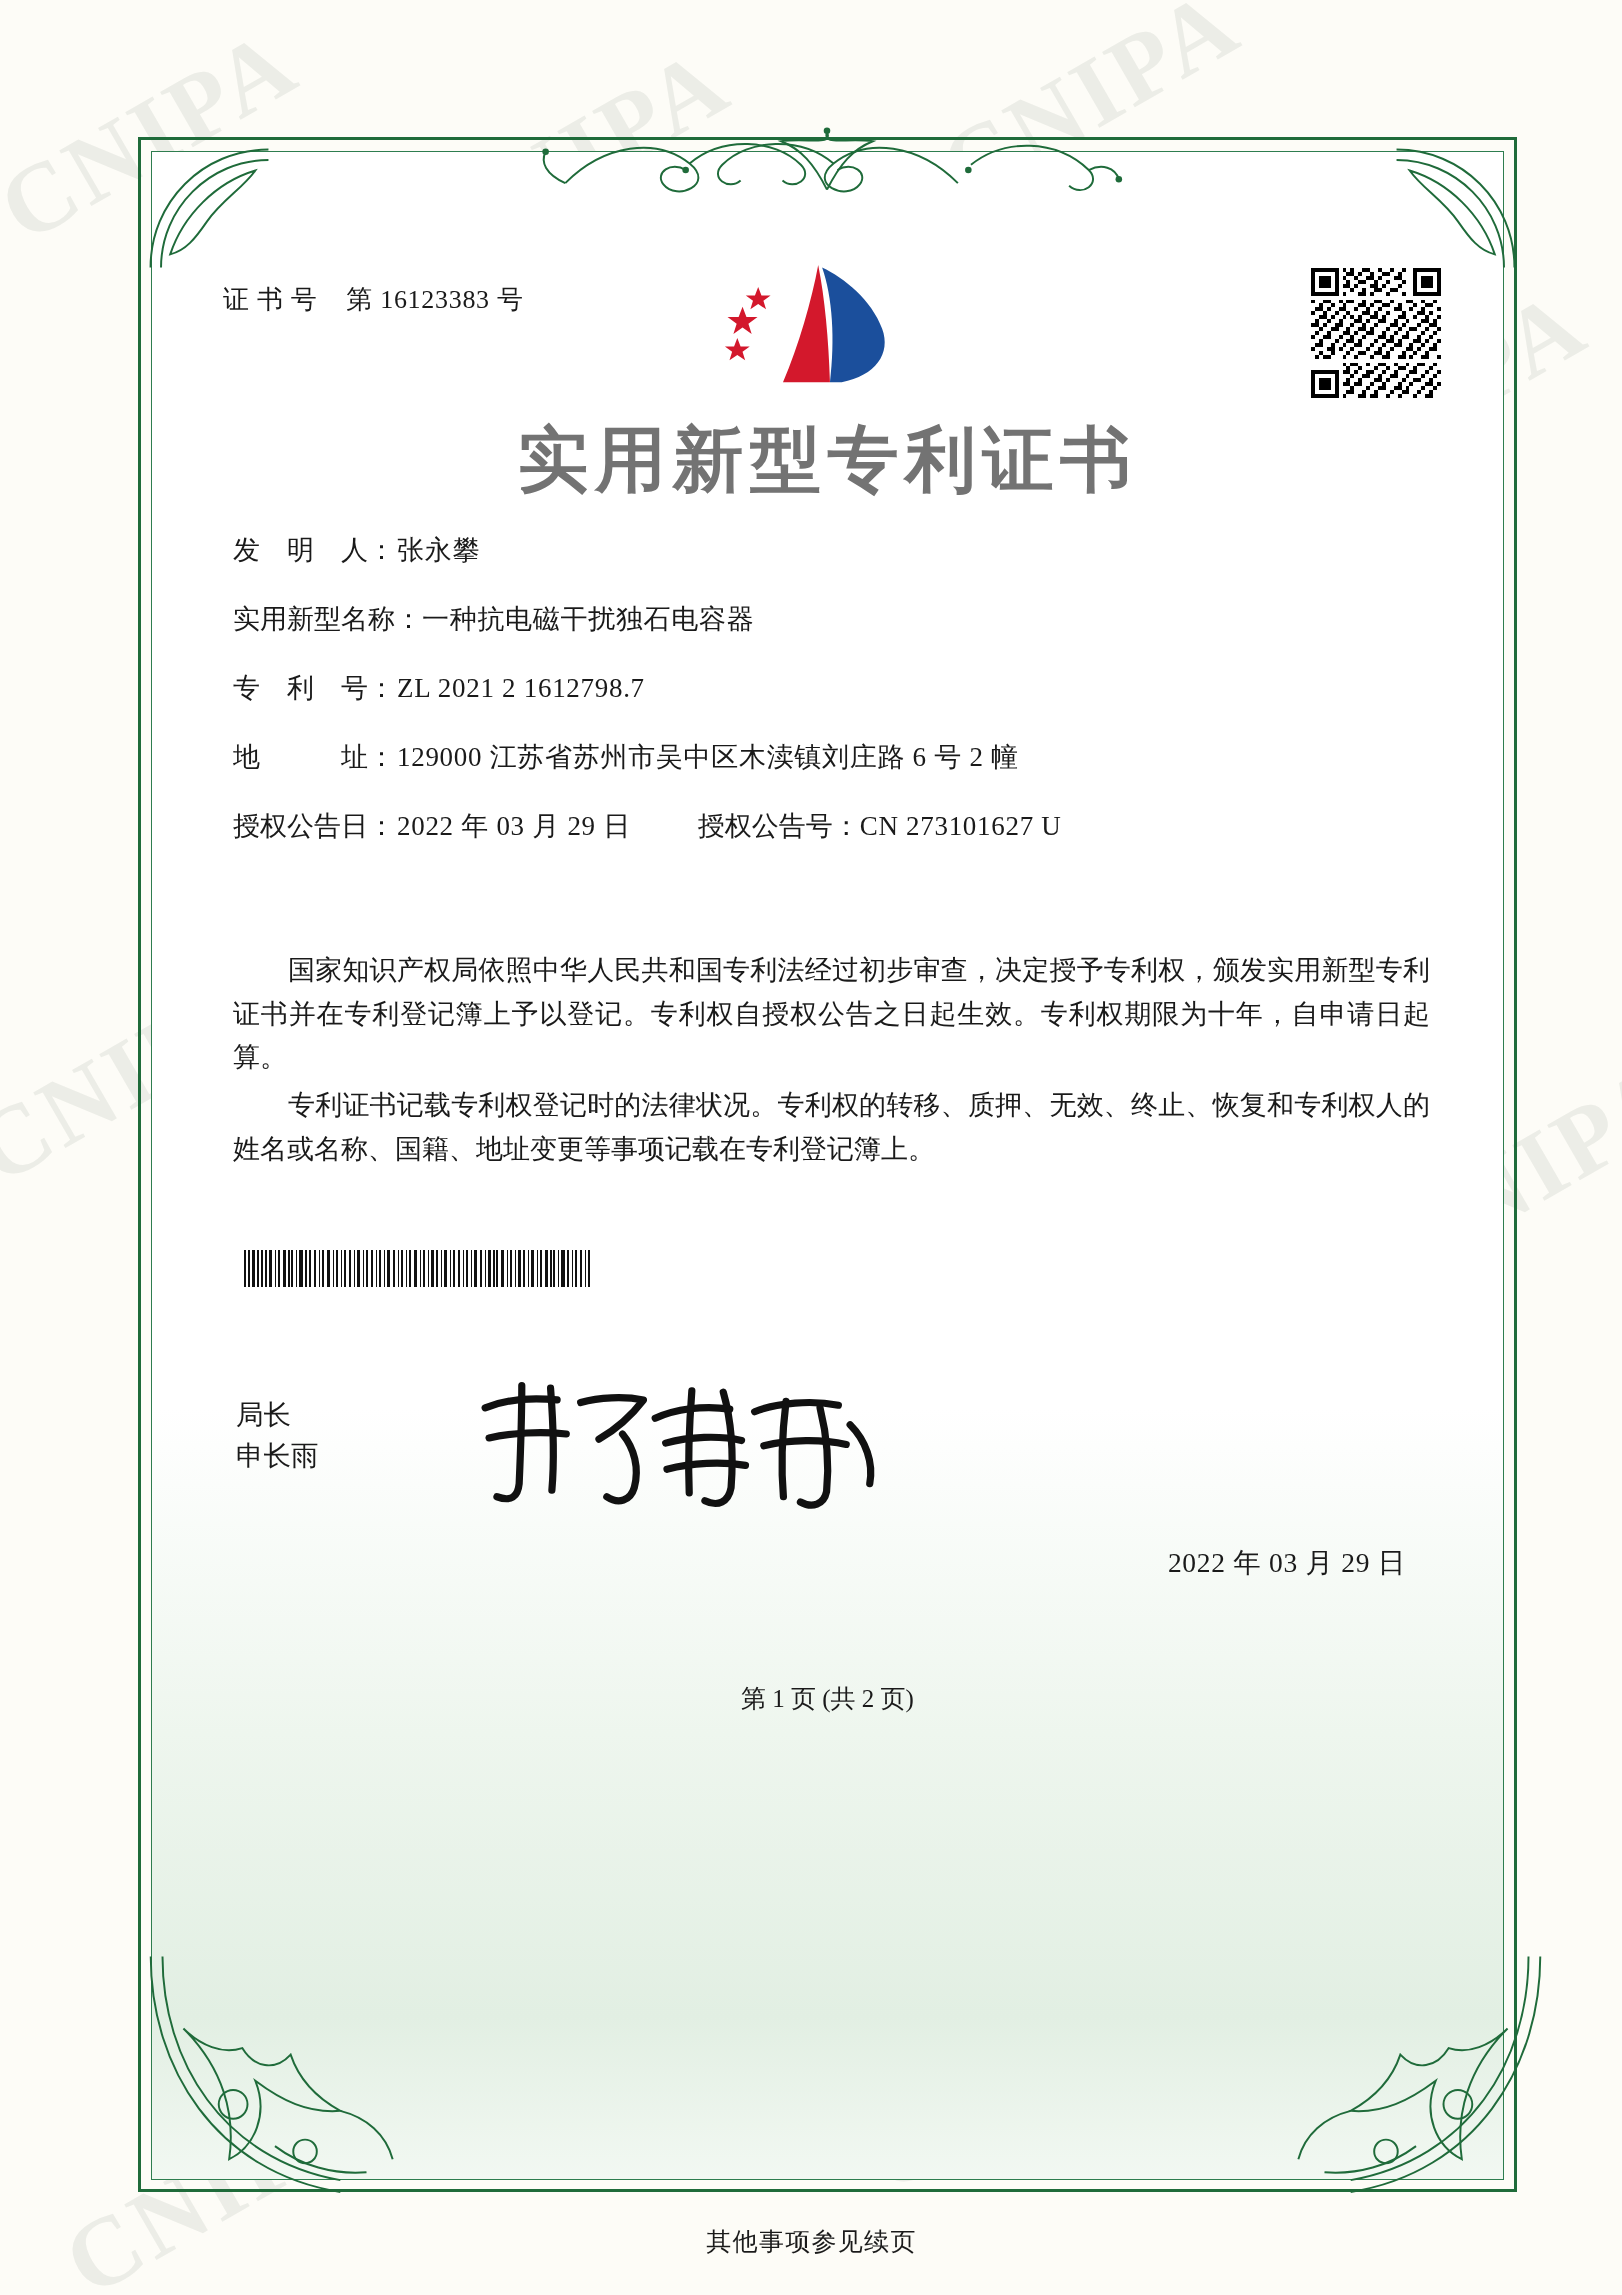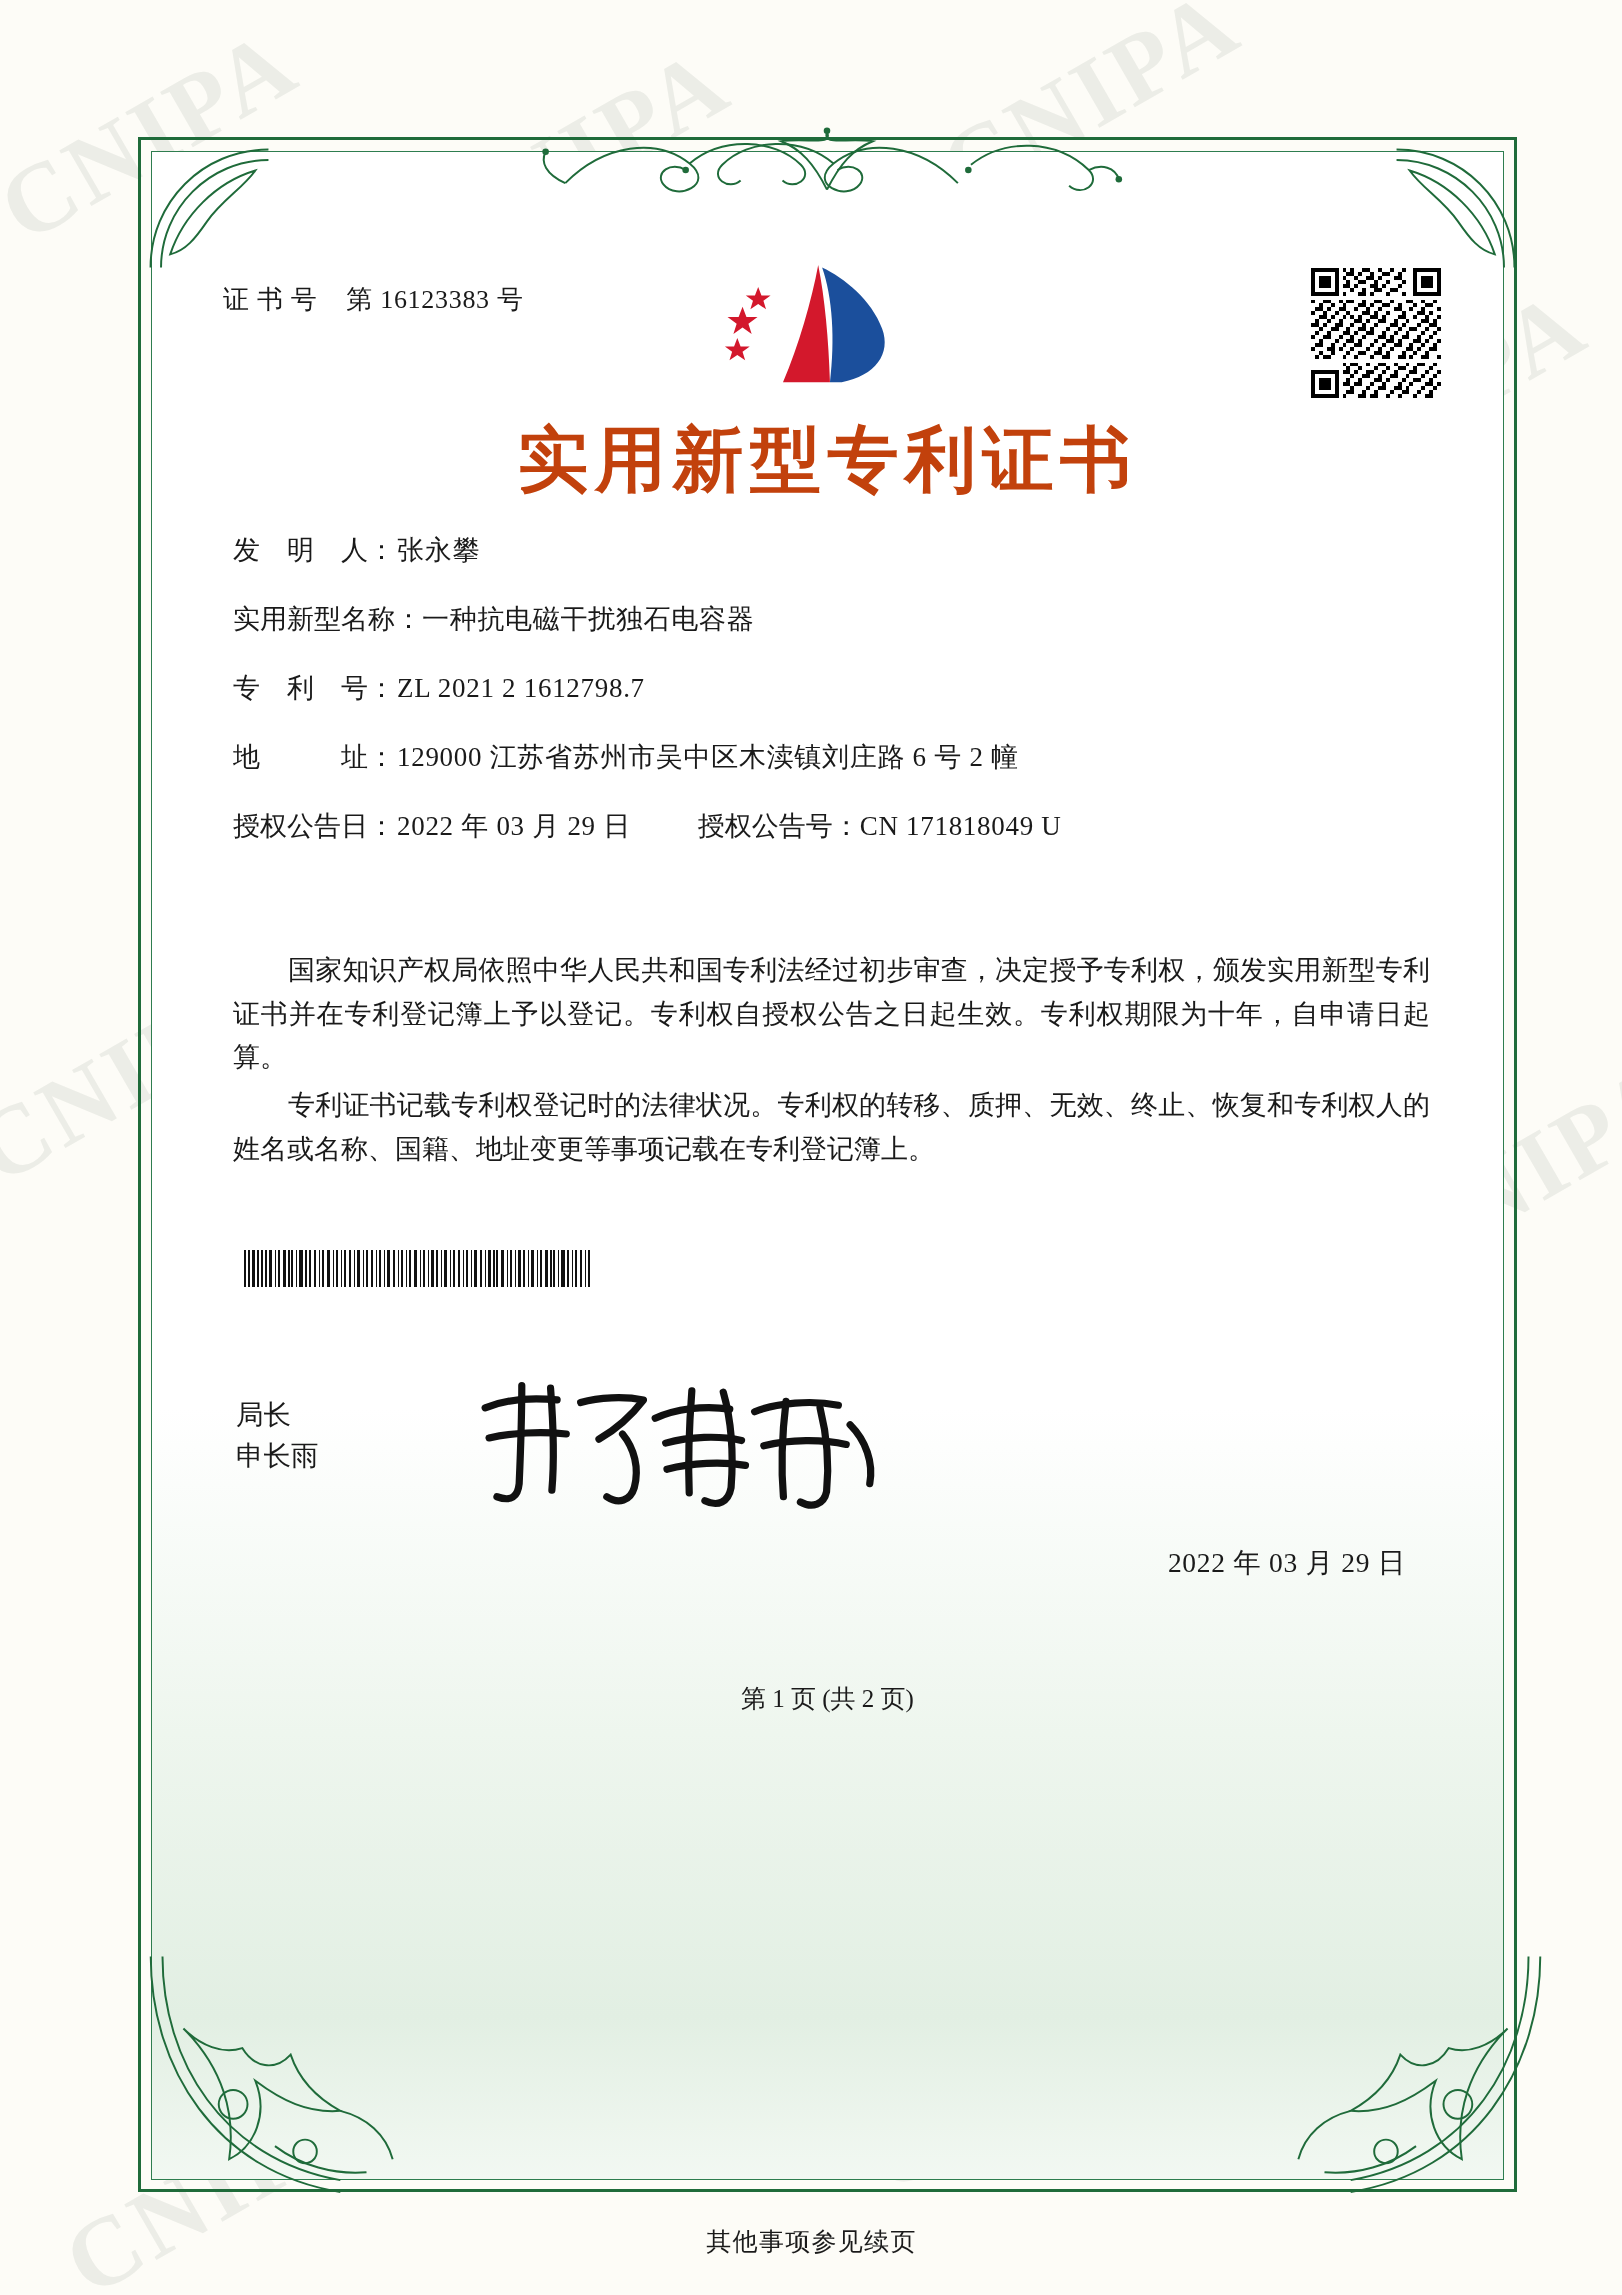--- a/index.html
+++ b/index.html
@@ -116,21 +116,21 @@
   }
 
   .title {
     position: absolute;
     left: 0; right: 0;
     top: 262px;
     text-align: center;
     font-size: 71px;
     font-weight: 700;
     letter-spacing: 6.5px;
-    color: #c2410c;
+    color: #737373;
     font-family: "Liberation Serif", "DejaVu Serif", serif;
   }
 
   .fields {
     position: absolute;
     left: 82px;
     top: 386px;
     width: 1197px;
   }
   .field-row {
@@ -598,21 +598,21 @@
         <span class="flabel">实用新型名称：</span><span class="fvalue">一种抗电磁干扰独石电容器</span>
       </div>
       <div class="field-row">
         <span class="flabel">专　利　号：</span><span class="fvalue">ZL 2021 2 1612798.7</span>
       </div>
       <div class="field-row">
         <span class="flabel">地　　　址：</span><span class="fvalue">129000 江苏省苏州市吴中区木渎镇刘庄路 6 号 2 幢</span>
       </div>
       <div class="field-row dual">
         <span class="flabel">授权公告日：</span><span class="fvalue">2022 年 03 月 29 日</span>
-        <span class="second-label">授权公告号：</span><span class="fvalue">CN 171818049 U</span>
+        <span class="second-label">授权公告号：</span><span class="fvalue">CN 273101627 U</span>
       </div>
     </div>
 
     <div class="paras">
       <p>国家知识产权局依照中华人民共和国专利法经过初步审查，决定授予专利权，颁发实用新型专利证书并在专利登记簿上予以登记。专利权自授权公告之日起生效。专利权期限为十年，自申请日起算。</p>
       <p>专利证书记载专利权登记时的法律状况。专利权的转移、质押、无效、终止、恢复和专利权人的姓名或名称、国籍、地址变更等事项记载在专利登记簿上。</p>
     </div>
 
     <svg class="barcode" viewBox="0 0 600 56" preserveAspectRatio="none" shape-rendering="crispEdges">
       <rect width="600" height="56" fill="#fff"></rect>

